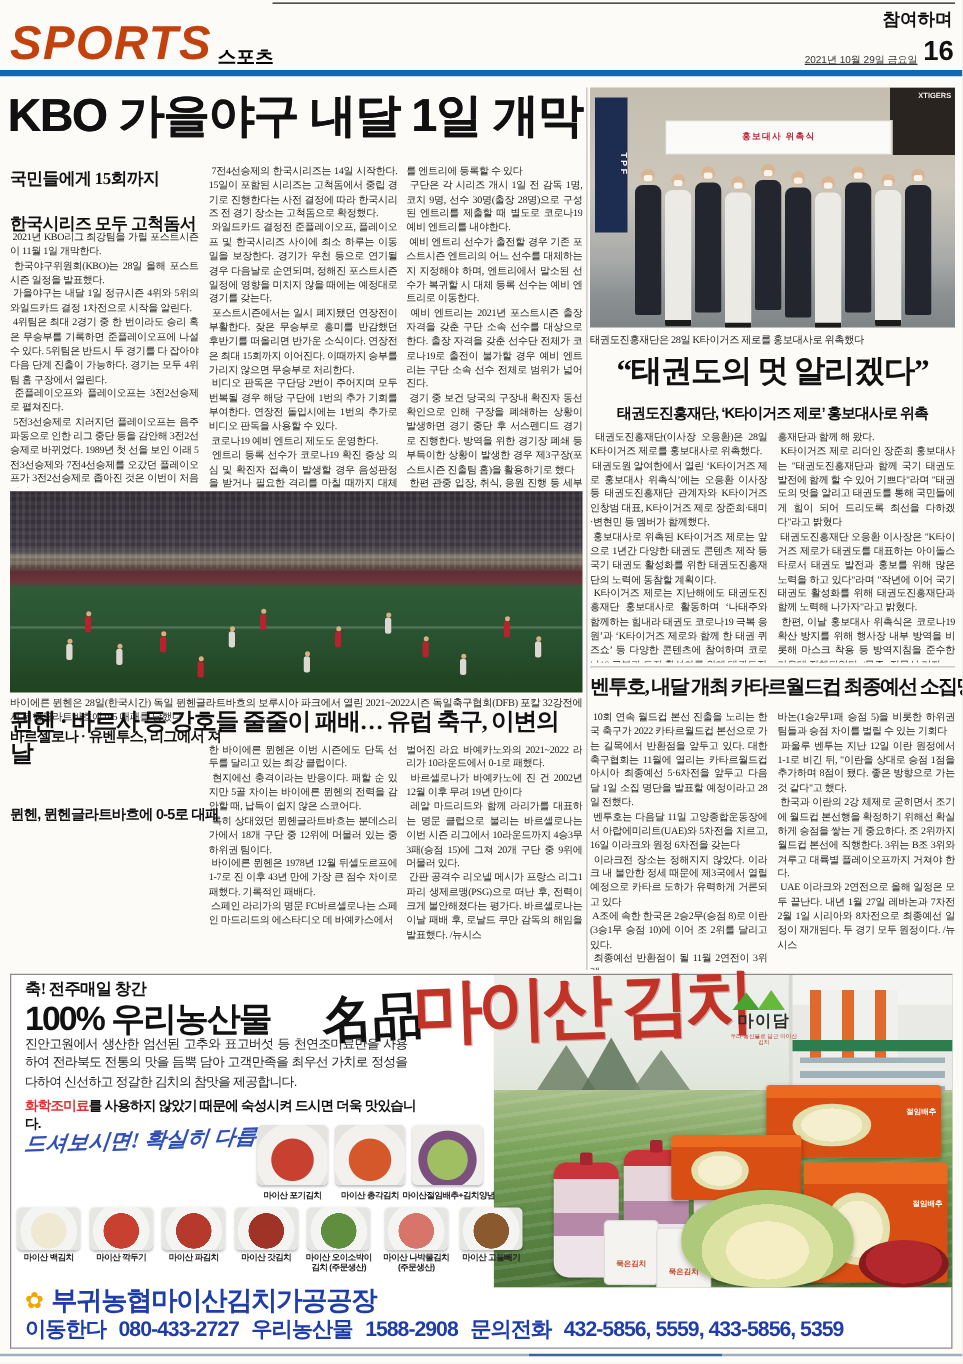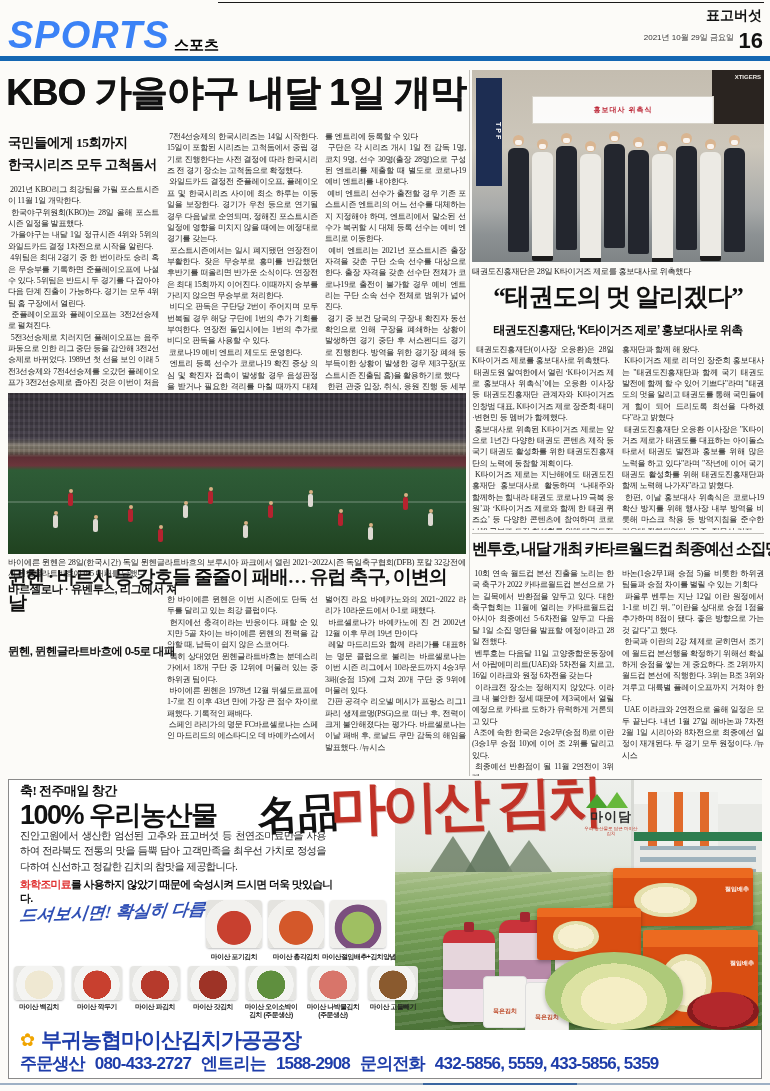--- a/index.html
+++ b/index.html
@@ -3,33 +3,33 @@
 <meta charset="utf-8">
 <style>
   html,body{margin:0;padding:0;background:#e9e7e2;}
   .page{position:relative;width:770px;height:1091px;background:#fcfbf8;margin:0 auto;
         overflow:hidden;font-family:"Liberation Serif",serif;color:#111;}
   .abs{position:absolute;}
 
   
   .top-rule{left:218px;top:2px;width:546px;height:1px;background:#1a1a1a;}
   .sports-logo{left:8px;top:14px;font:italic 900 38px "Liberation Sans",sans-serif;
-               color:#3b82f6;letter-spacing:1px;}
+               color:#c2410c;letter-spacing:1px;}
   .sports-kr{left:142px;top:36px;font:800 15px "Liberation Sans",sans-serif;color:#000;margin-left:32px;}
   .paper-name{right:8px;top:7px;font:800 14px "Liberation Sans",sans-serif;}
-  .date-line{right:36px;top:32px;font:400 8px "Liberation Sans",sans-serif;color:#333;}
+  .date-line{right:36px;top:42px;font:400 8px "Liberation Sans",sans-serif;color:#333;text-decoration:underline;}
   .page-num{right:7px;top:28px;font:800 22px "Liberation Sans",sans-serif;}
   .header-rule{left:0;top:56px;width:770px;height:5px;background:#1467b3;}
 
   
   .kbo-headline{left:6px;top:68px;width:462px;font:900 37px "Liberation Sans",sans-serif;
                 letter-spacing:-1px;text-shadow:.4px 0 currentColor;}
   .deck{font:700 13.5px "Liberation Serif",serif;letter-spacing:-0.5px;}
   .kbo-deck1{left:8px;top:134px;}
-  .kbo-deck2{left:8px;top:156px;}
+  .kbo-deck2{left:8px;top:170px;}
   .body-col{font:400 8px/1.42 "Liberation Serif",serif;text-align:justify;
             white-space:pre-line;letter-spacing:-0.2px;color:#1a1a1a;overflow:hidden;}
   .kbo-col1{left:8px;top:184px;width:151px;height:206px;}
   .kbo-col2{left:167px;top:131px;width:151px;height:260px;}
   .kbo-col3{left:325px;top:131px;width:141px;height:260px;}
 
   .v-rule{left:469px;top:70px;width:1px;height:706px;background:#c2c0bb;}
 
   
   .soccer-photo{left:8px;top:393px;width:458px;height:161px;overflow:hidden;
@@ -199,21 +199,21 @@
     background:linear-gradient(90deg,#9db0c4 0 55%,#3a66a0 55% 75%,#9db0c4 75%);}
 </style>
 </head>
 <body>
 
 <div class="page">
 
   <div class="abs top-rule"></div>
   <div class="abs sports-logo">SPORTS</div>
   <div class="abs sports-kr">스포츠</div>
-  <div class="abs paper-name">표고버섯</div>
+  <div class="abs paper-name">참여하며</div>
   <div class="abs date-line">2021년 10월 29일 금요일</div>
   <div class="abs page-num">16</div>
   <div class="abs header-rule"></div>
 
   <div class="abs kbo-headline">KBO 가을야구 내달 1일 개막</div>
   <div class="abs deck kbo-deck1">국민들에게 15회까지</div>
   <div class="abs deck kbo-deck2">한국시리즈 모두 고척돔서</div>
   <div class="abs body-col kbo-col1">&nbsp;2021년 KBO리그 최강팀을 가릴 포스트시즌이 11월 1일 개막한다.
 &nbsp;한국야구위원회(KBO)는 28일 올해 포스트시즌 일정을 발표했다.
 &nbsp;가을야구는 내달 1일 정규시즌 4위와 5위의 와일드카드 결정 1차전으로 시작을 알린다.
@@ -384,17 +384,17 @@
     <div class="abs prod-lbl l2e">마이산 오이소박이김치 (주문생산)</div>
     <div class="abs prod-lbl l2f">마이산 나박물김치 (주문생산)</div>
     <div class="abs prod-lbl l2g">마이산 고들빼기</div>
   </div>
 
   <div class="abs company-row">
     <span class="nh-icon">✿</span>
     <span class="company-name">부귀농협마이산김치가공공장</span>
   </div>
   <div class="abs phone-row">
-    <span>주문생산</span><span>080-433-2727</span><span>엔트리는</span><span>1588-2908</span><span>문의전화</span><span>432-5856, 5559, 433-5856, 5359</span>
+    <span>이동한다</span><span>080-433-2727</span><span>우리농산물</span><span>1588-2908</span><span>문의전화</span><span>432-5856, 5559, 433-5856, 5359</span>
   </div>
 
   <div class="abs bottom-rule"></div>
 </div>
 
 </body></html>

